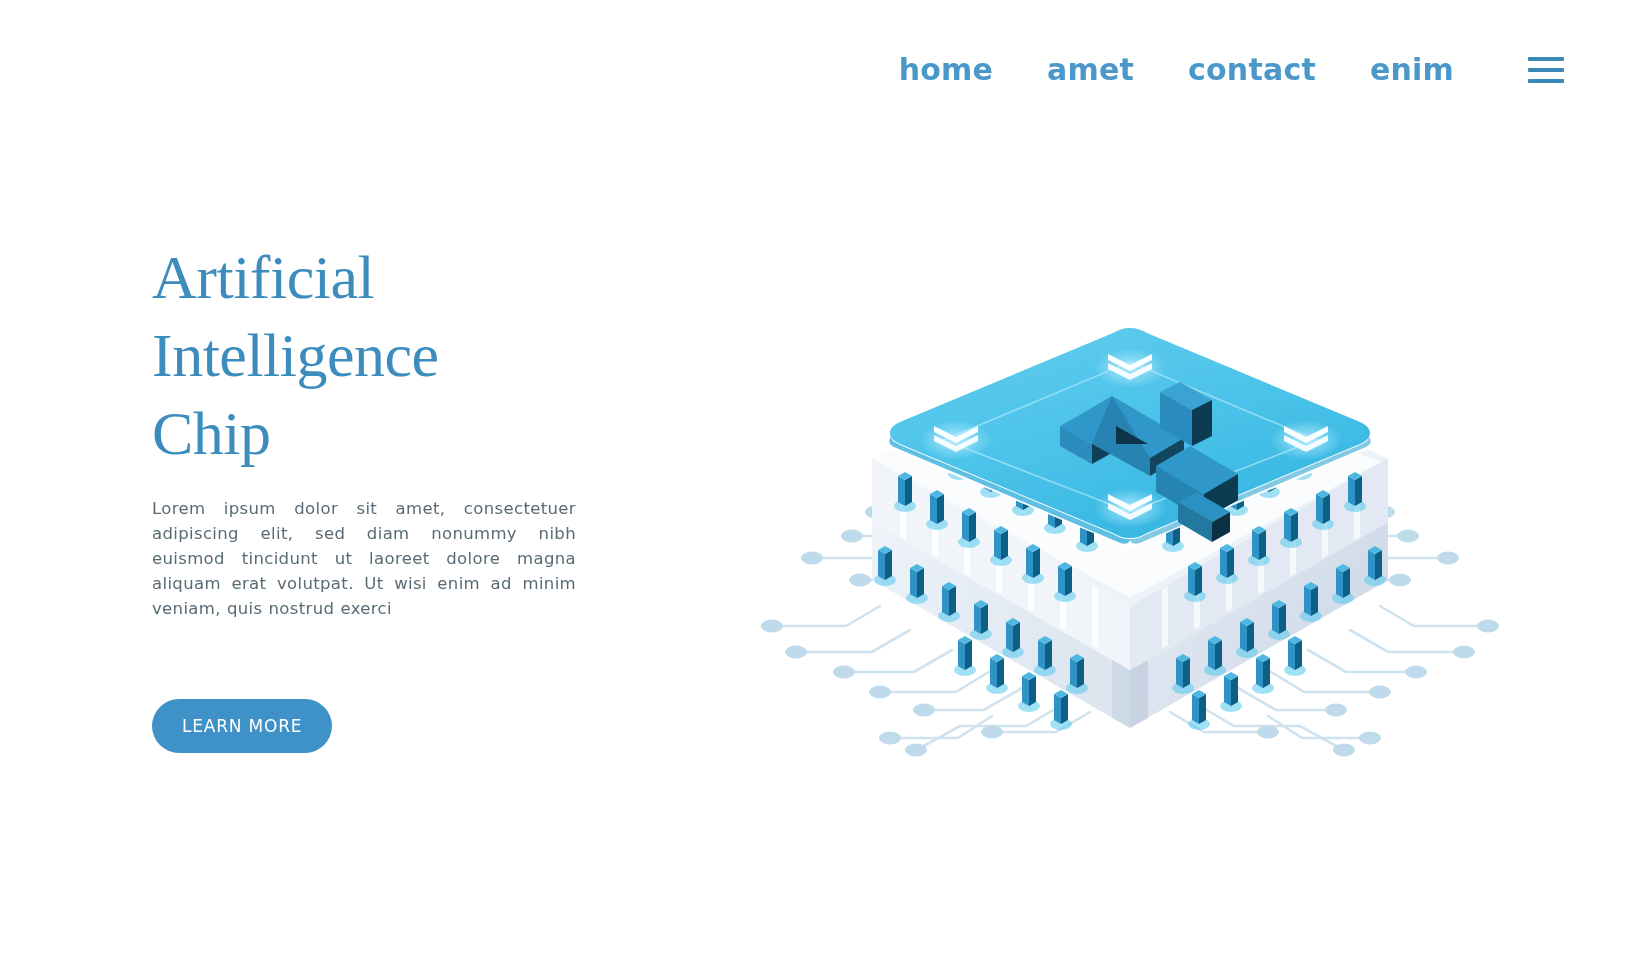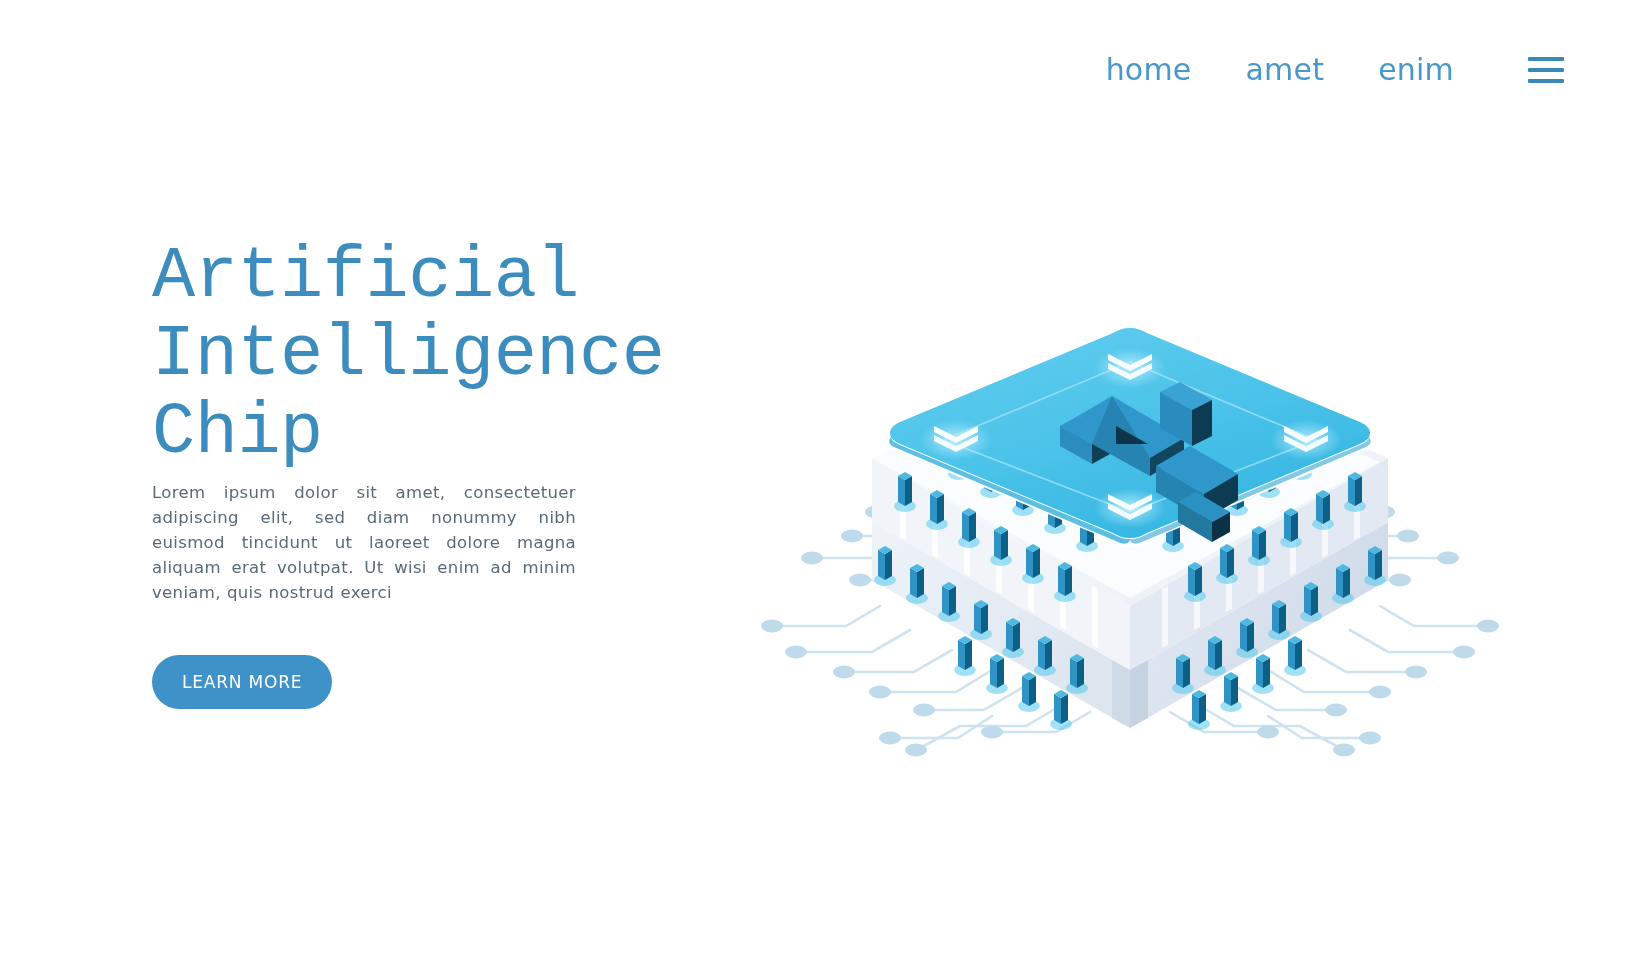--- a/index.html
+++ b/index.html
@@ -23,21 +23,21 @@
   .navbar {
     position: absolute;
     top: 48px;
     right: 78px;
     display: flex;
     align-items: center;
     gap: 0px;
   }
   .nav-link {
     font-family: "DejaVu Sans", sans-serif;
-    font-weight: 400;
+    font-weight: 700;
     font-size: 30px;
     color: #4a98c9;
     letter-spacing: 0.2px;
     text-decoration: none;
     padding: 0 27px;
     line-height: 44px;
     white-space: nowrap;
     cursor: pointer;
   }
   .hamburger {
@@ -58,41 +58,41 @@
   }
 
   
   .hero {
     position: absolute;
     left: 152px;
     top: 238px;
     width: 430px;
   }
   .hero-title {
-    font-family: Liberation Mono, monospace;
+    font-family: Liberation Serif, serif;
     font-weight: 300;
-    font-size: 72px;
+    font-size: 62px;
     line-height: 78px;
     color: #3c8cbe;
     letter-spacing: -0.5px;
     white-space: pre-line;
   }
   .hero-para {
-    margin-top: 8px;
+    margin-top: 24px;
     width: 424px;
     font-family: "DejaVu Sans", sans-serif;
     font-size: 16.5px;
     line-height: 25px;
     color: #586a74;
     text-align: justify;
     letter-spacing: 0.35px;
     word-spacing: 0.5px;
   }
   .cta-button {
-    margin-top: 50px;
+    margin-top: 78px;
     display: inline-block;
     background: #3f92c8;
     color: #ffffff;
     border: none;
     border-radius: 28px;
     padding: 0 30px;
     height: 54px;
     line-height: 54px;
     font-family: "DejaVu Sans", sans-serif;
     font-size: 17px;
@@ -111,20 +111,21 @@
   .illustration svg { display: block; width: 740px; height: 540px; }
 </style>
 </head>
 <body>
 
 <div class="page">
 
   <nav class="navbar">
     <a class="nav-link">home</a>
     <a class="nav-link">amet</a>
+    <a class="nav-link">contact</a>
     <a class="nav-link">enim</a>
     <div class="hamburger">
       <span></span>
       <span></span>
       <span></span>
     </div>
   </nav>
 
   <section class="hero">
     <h1 class="hero-title">Artificial

